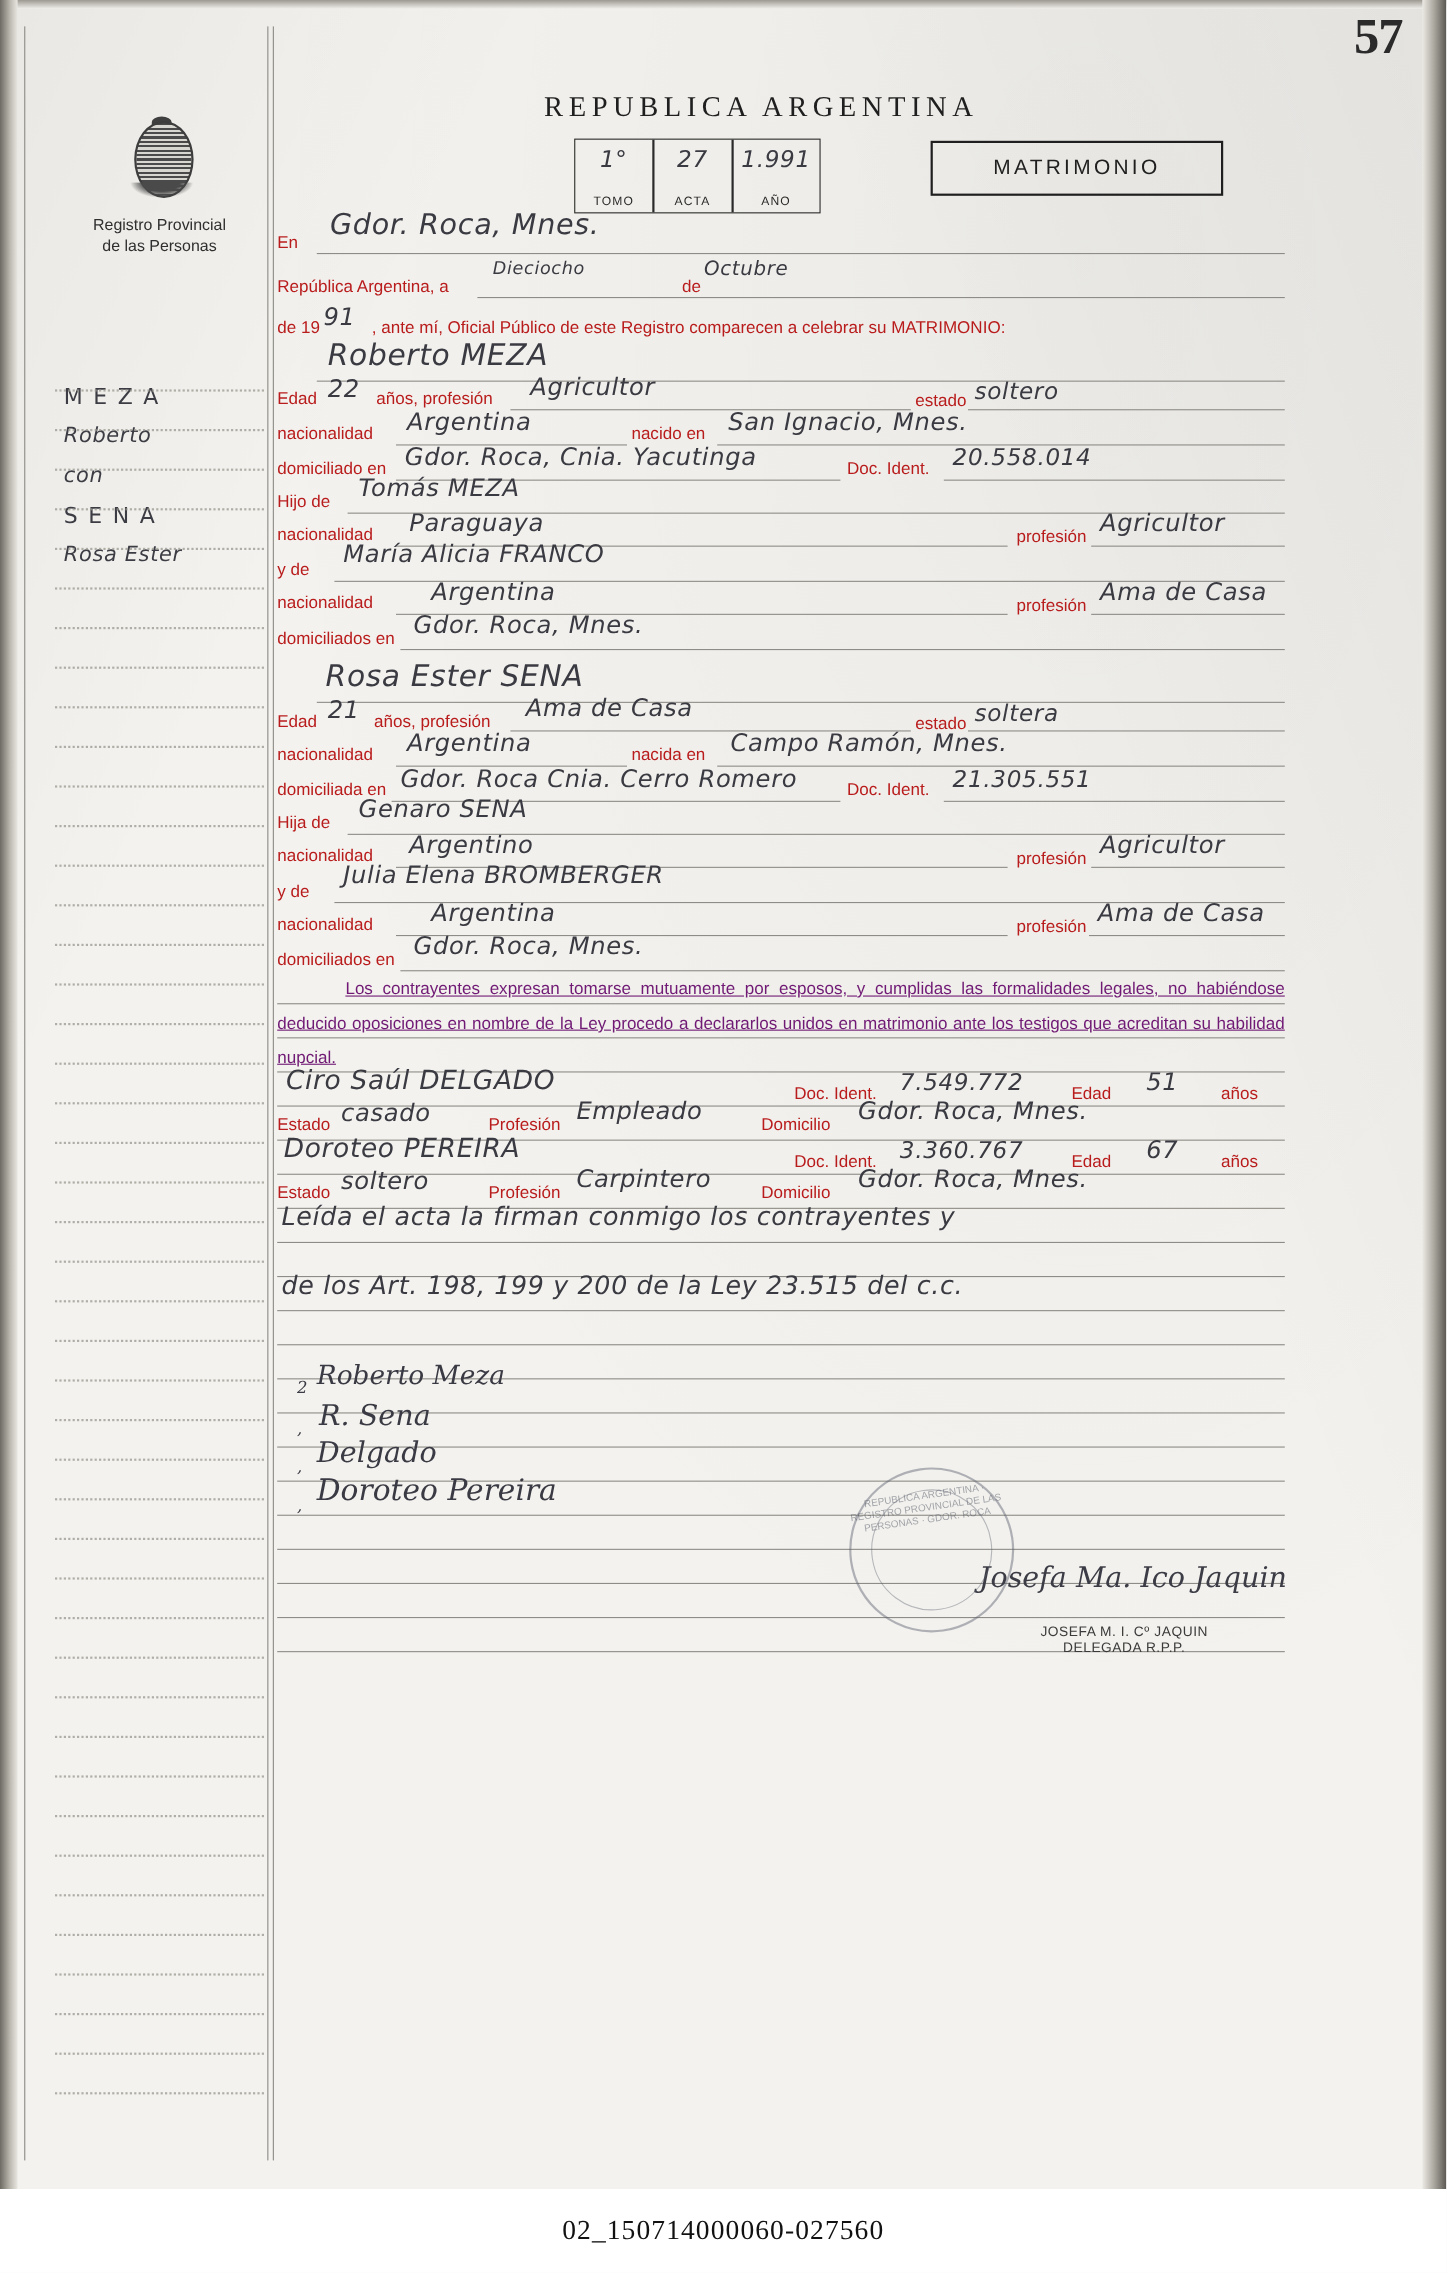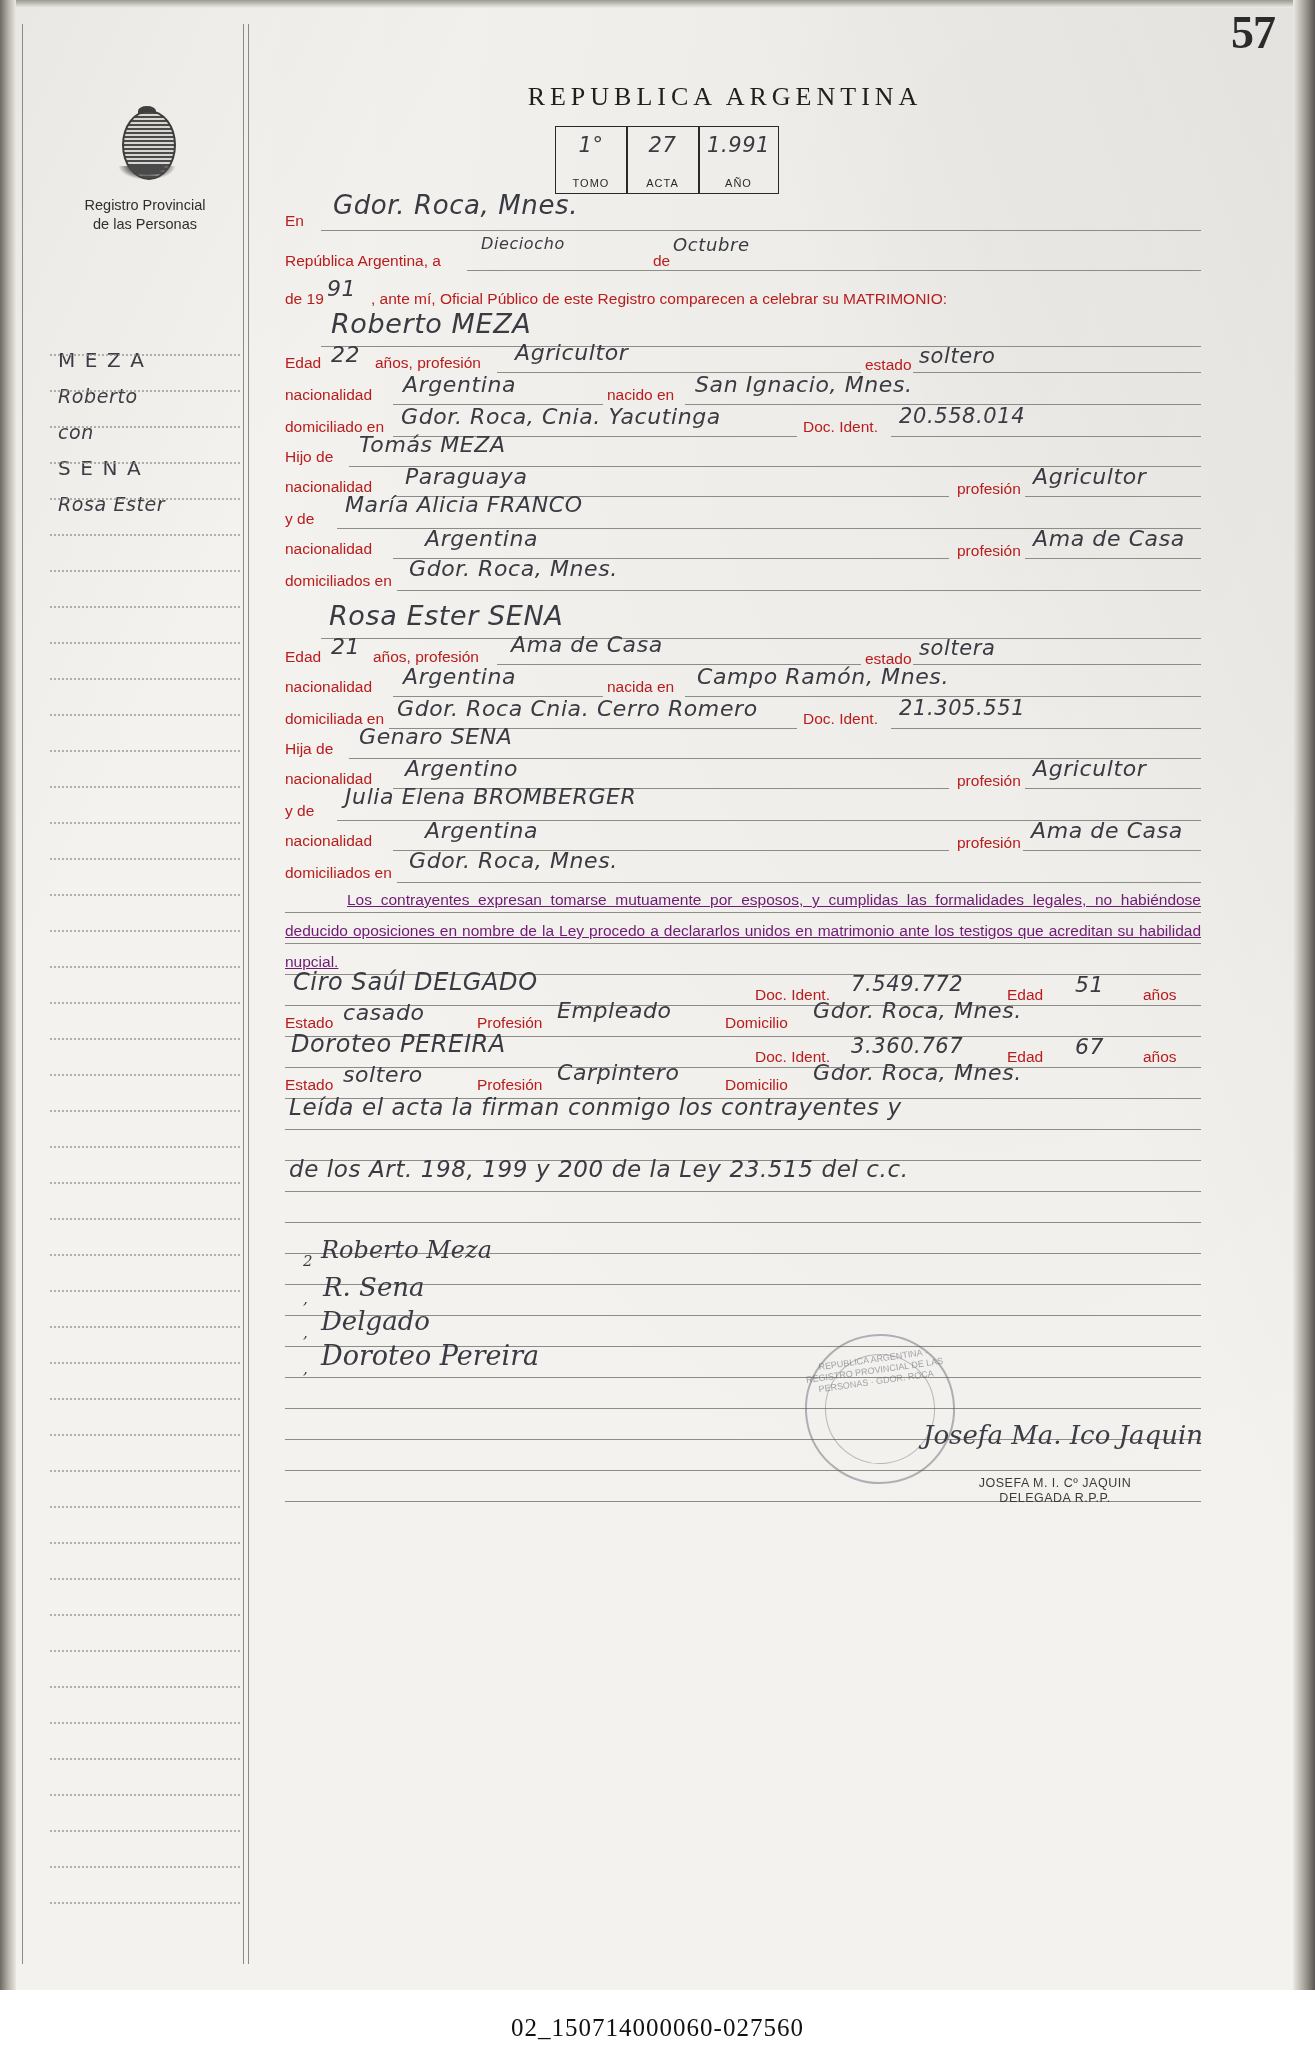--- a/index.html
+++ b/index.html
@@ -65,21 +65,21 @@
     font-style:italic;
     letter-spacing:.6px;
   }
   .hwm{ 
     font-family:"DejaVu Sans",sans-serif;color:#3a3a42;letter-spacing:1.6px;
   }
   
   #margin-index{position:absolute;left:36px;top:318px;width:190px;}
   #margin-index div{font-size:19px;line-height:36px;color:#3c3c44;}
   
-  #body{position:absolute;left:252px;top:24px;width:1000px;height:1940px;margin-left:33px;}
+  #body{position:absolute;left:252px;top:24px;width:1000px;height:1940px;}
   
   #title{
     position:absolute;left:130px;top:58px;width:620px;text-align:center;
     font-family:"Liberation Serif",serif;font-size:26px;letter-spacing:5px;color:#1f1f1f;
   }
   
   #tbox{position:absolute;left:270px;top:102px;width:222px;height:66px;border:1.5px solid #2a2a2a;}
   #tbox .cell{position:absolute;top:0;height:66px;}
   #tbox .sep{position:absolute;top:0;width:1.5px;height:66px;background:#2a2a2a;}
   #tbox .cap{position:absolute;bottom:4px;width:100%;text-align:center;font-size:11px;letter-spacing:1px;color:#2a2a2a;}
@@ -211,20 +211,21 @@
         <div class="cell" style="left:71px;width:71px">
           <div class="val hw">27</div>
           <div class="cap">ACTA</div>
         </div>
         <div class="cell" style="left:143px;width:79px">
           <div class="val hw">1.991</div>
           <div class="cap">AÑO</div>
         </div>
       </div>
 
+      <div id="mbox">MATRIMONIO</div>
 
       <div class="lbl" style="left:0;top:188px">En</div>
       <div class="hwbig hw" style="left:48px;top:166px">Gdor. Roca, Mnes.</div>
       <div class="rule" style="left:36px;top:206px;width:880px"></div>
 
       <div class="lbl" style="left:0;top:228px">República Argentina, a</div>
       <div class="hwbig hw" style="left:196px;top:210px;font-size:16px">Dieciocho</div>
       <div class="lbl" style="left:368px;top:228px">de</div>
       <div class="hwbig hw" style="left:388px;top:210px;font-size:18px">Octubre</div>
       <div class="rule" style="left:182px;top:246px;width:734px"></div>

